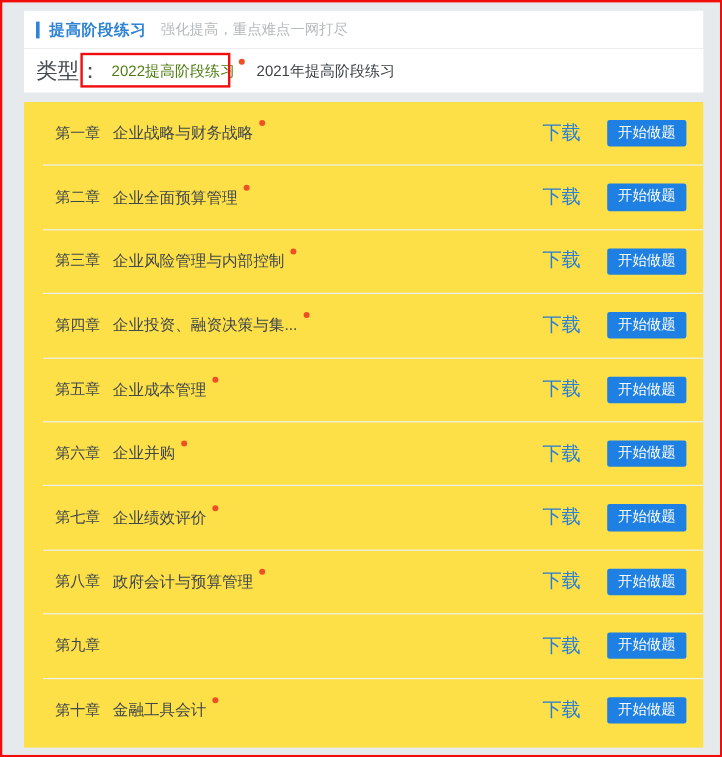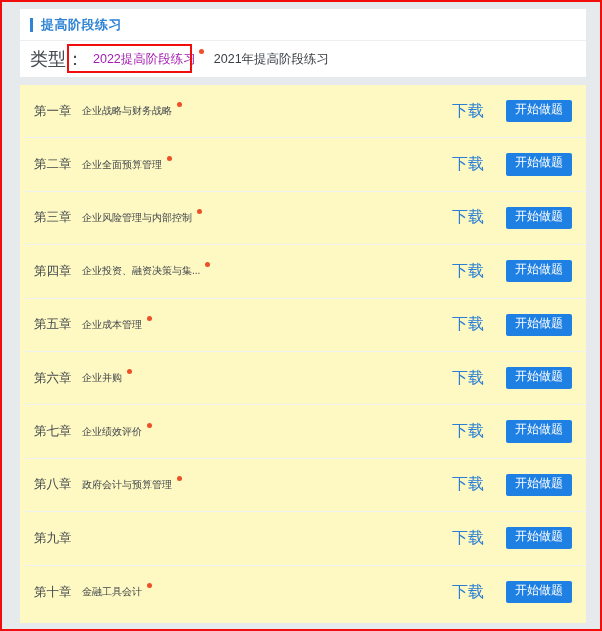--- a/index.html
+++ b/index.html
@@ -81,21 +81,21 @@
     align-items: center;
   }
   .tab {
     font-size: 12.5px;
     color: #3b4045;
     padding: 3px 9px;
     position: relative;
     white-space: nowrap;
     cursor: pointer;
   }
-  .tab.active { color: #a21caf; }
+  .tab.active { color: #4d7c0f; }
   .tab .dot {
     position: absolute;
     right: 1px;
     top: 1px;
     width: 5px;
     height: 5px;
     border-radius: 50%;
     background: #ef4f26;
   }
   
@@ -107,42 +107,42 @@
     height: 29px;
     border: 2px solid #f20d0d;
     pointer-events: none;
   }
 
   
   .gap { height: 8px; background: #e7eaec; width: 566px; }
 
   
   .list {
-    background: #fef9c3;
+    background: #fde047;
     width: 566px;
-    padding: 0 0 4px 4px;
+    padding: 0 0 4px 16px;
   }
   .row {
     height: 53.4px;
     display: flex;
     align-items: center;
     padding: 0 14px 0 10px;
     border-bottom: 1px solid #f0f1f2;
   }
   .row:last-child { border-bottom: none; }
 
   .ch-num {
     font-size: 12.5px;
     color: #40464c;
     width: 48px;
     flex: 0 0 auto;
     white-space: nowrap;
   }
   .ch-title {
-    font-size: 10px;
+    font-size: 13px;
     color: #40464c;
     position: relative;
     white-space: nowrap;
     padding-right: 10px;
   }
   .ch-title .dot {
     position: absolute;
     right: 0px;
     top: -2px;
     width: 5px;
@@ -160,35 +160,36 @@
     white-space: nowrap;
   }
   .start-btn {
     font-size: 12px;
     color: #ffffff;
     background: #1f80e3;
     border: none;
     border-radius: 2px;
     padding: 4px 9px 5px 9px;
     cursor: pointer;
-    font-family: Liberation Mono, monospace;
+    font-family: Liberation Serif, serif;
     white-space: nowrap;
     line-height: 1.1;
   }
 </style>
 </head>
 <body>
 
 <div class="page">
 
   <div class="card">
 
     <div class="hdr">
       <span class="hdr-bar"></span>
       <span class="hdr-title">提高阶段练习</span>
+      <span class="hdr-sub">强化提高，重点难点一网打尽</span>
     </div>
 
     <div class="typerow">
       <span class="type-label">类型：</span>
       <div class="tabs">
         <div class="tab active">
           <span>2022提高阶段练习</span>
           <span class="dot"></span>
         </div>
         <div class="tab">

